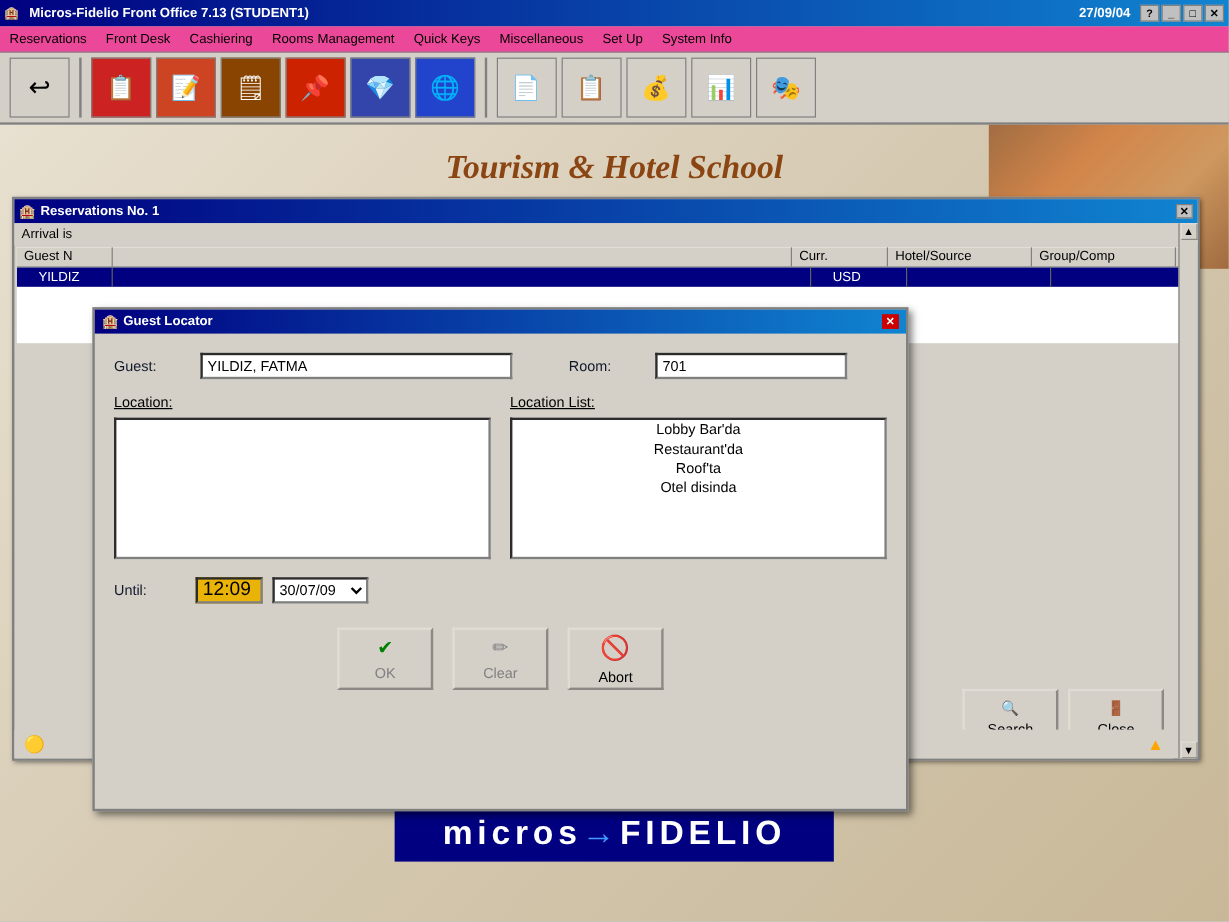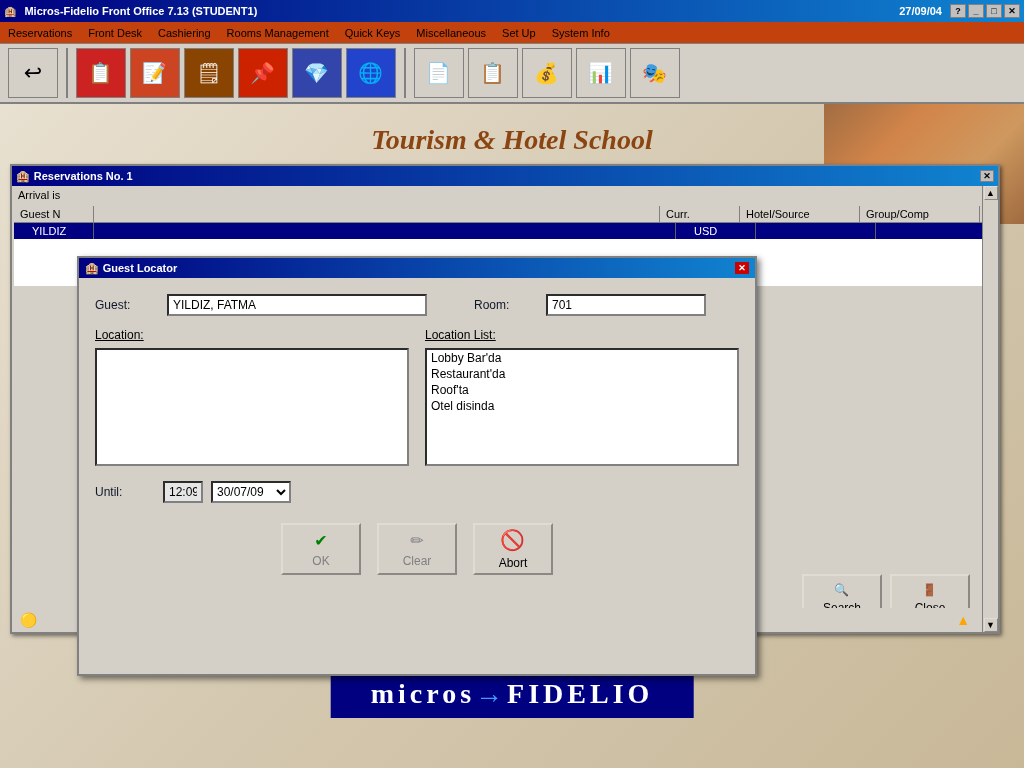--- a/index.html
+++ b/index.html
@@ -24,21 +24,21 @@
       color: black;
       border: 1px solid #808080;
       width: 16px; height: 14px;
       font-size: 9px;
       display: flex; align-items: center; justify-content: center;
       cursor: pointer;
     }
 
     
     .menu-bar {
-      background: #c2410c;
+      background: #ec4899;
       height: 22px;
       display: flex;
       align-items: center;
       padding: 0 4px;
       gap: 8px;
       border-bottom: 1px solid #808080;
     }
     .menu-item {
       font-size: 11px;
       padding: 2px 4px;
@@ -215,38 +215,39 @@
       resize: none;
       font-size: 12px;
     }
     .location-list {
       width: 100%;
       height: 118px;
       border: 2px inset #808080;
       background: white;
       overflow-y: auto;
       font-size: 12px;
+      text-align: center;
     }
     .location-list-item {
       padding: 1px 4px;
       cursor: pointer;
     }
 
     .until-row {
       display: flex;
       align-items: center;
       gap: 8px;
       margin-top: 12px;
     }
     .time-input {
-      width: 40px;
+      width: 56px;
       height: 22px;
       border: 2px inset #808080;
-      background: #e5e5e5;
-      font-size: 12px;
+      background: #eab308;
+      font-size: 16px;
       padding: 0 4px;
     }
     .date-select {
       width: 80px;
       height: 22px;
       border: 2px inset #808080;
       background: white;
       font-size: 12px;
     }
 
@@ -287,21 +288,21 @@
       position: absolute;
       bottom: 30px;
       left: 50%;
       transform: translateX(-50%);
       background: #000080;
       color: white;
       padding: 8px 40px;
       font-size: 28px;
       font-weight: bold;
       letter-spacing: 4px;
-      font-family: Liberation Serif, serif;
+      font-family: Liberation Sans, sans-serif;
     }
 
     
     .reservations-scroll {
       position: absolute;
       right: 0;
       top: 20px;
       bottom: 0;
       width: 16px;
       background: #d4d0c8;

